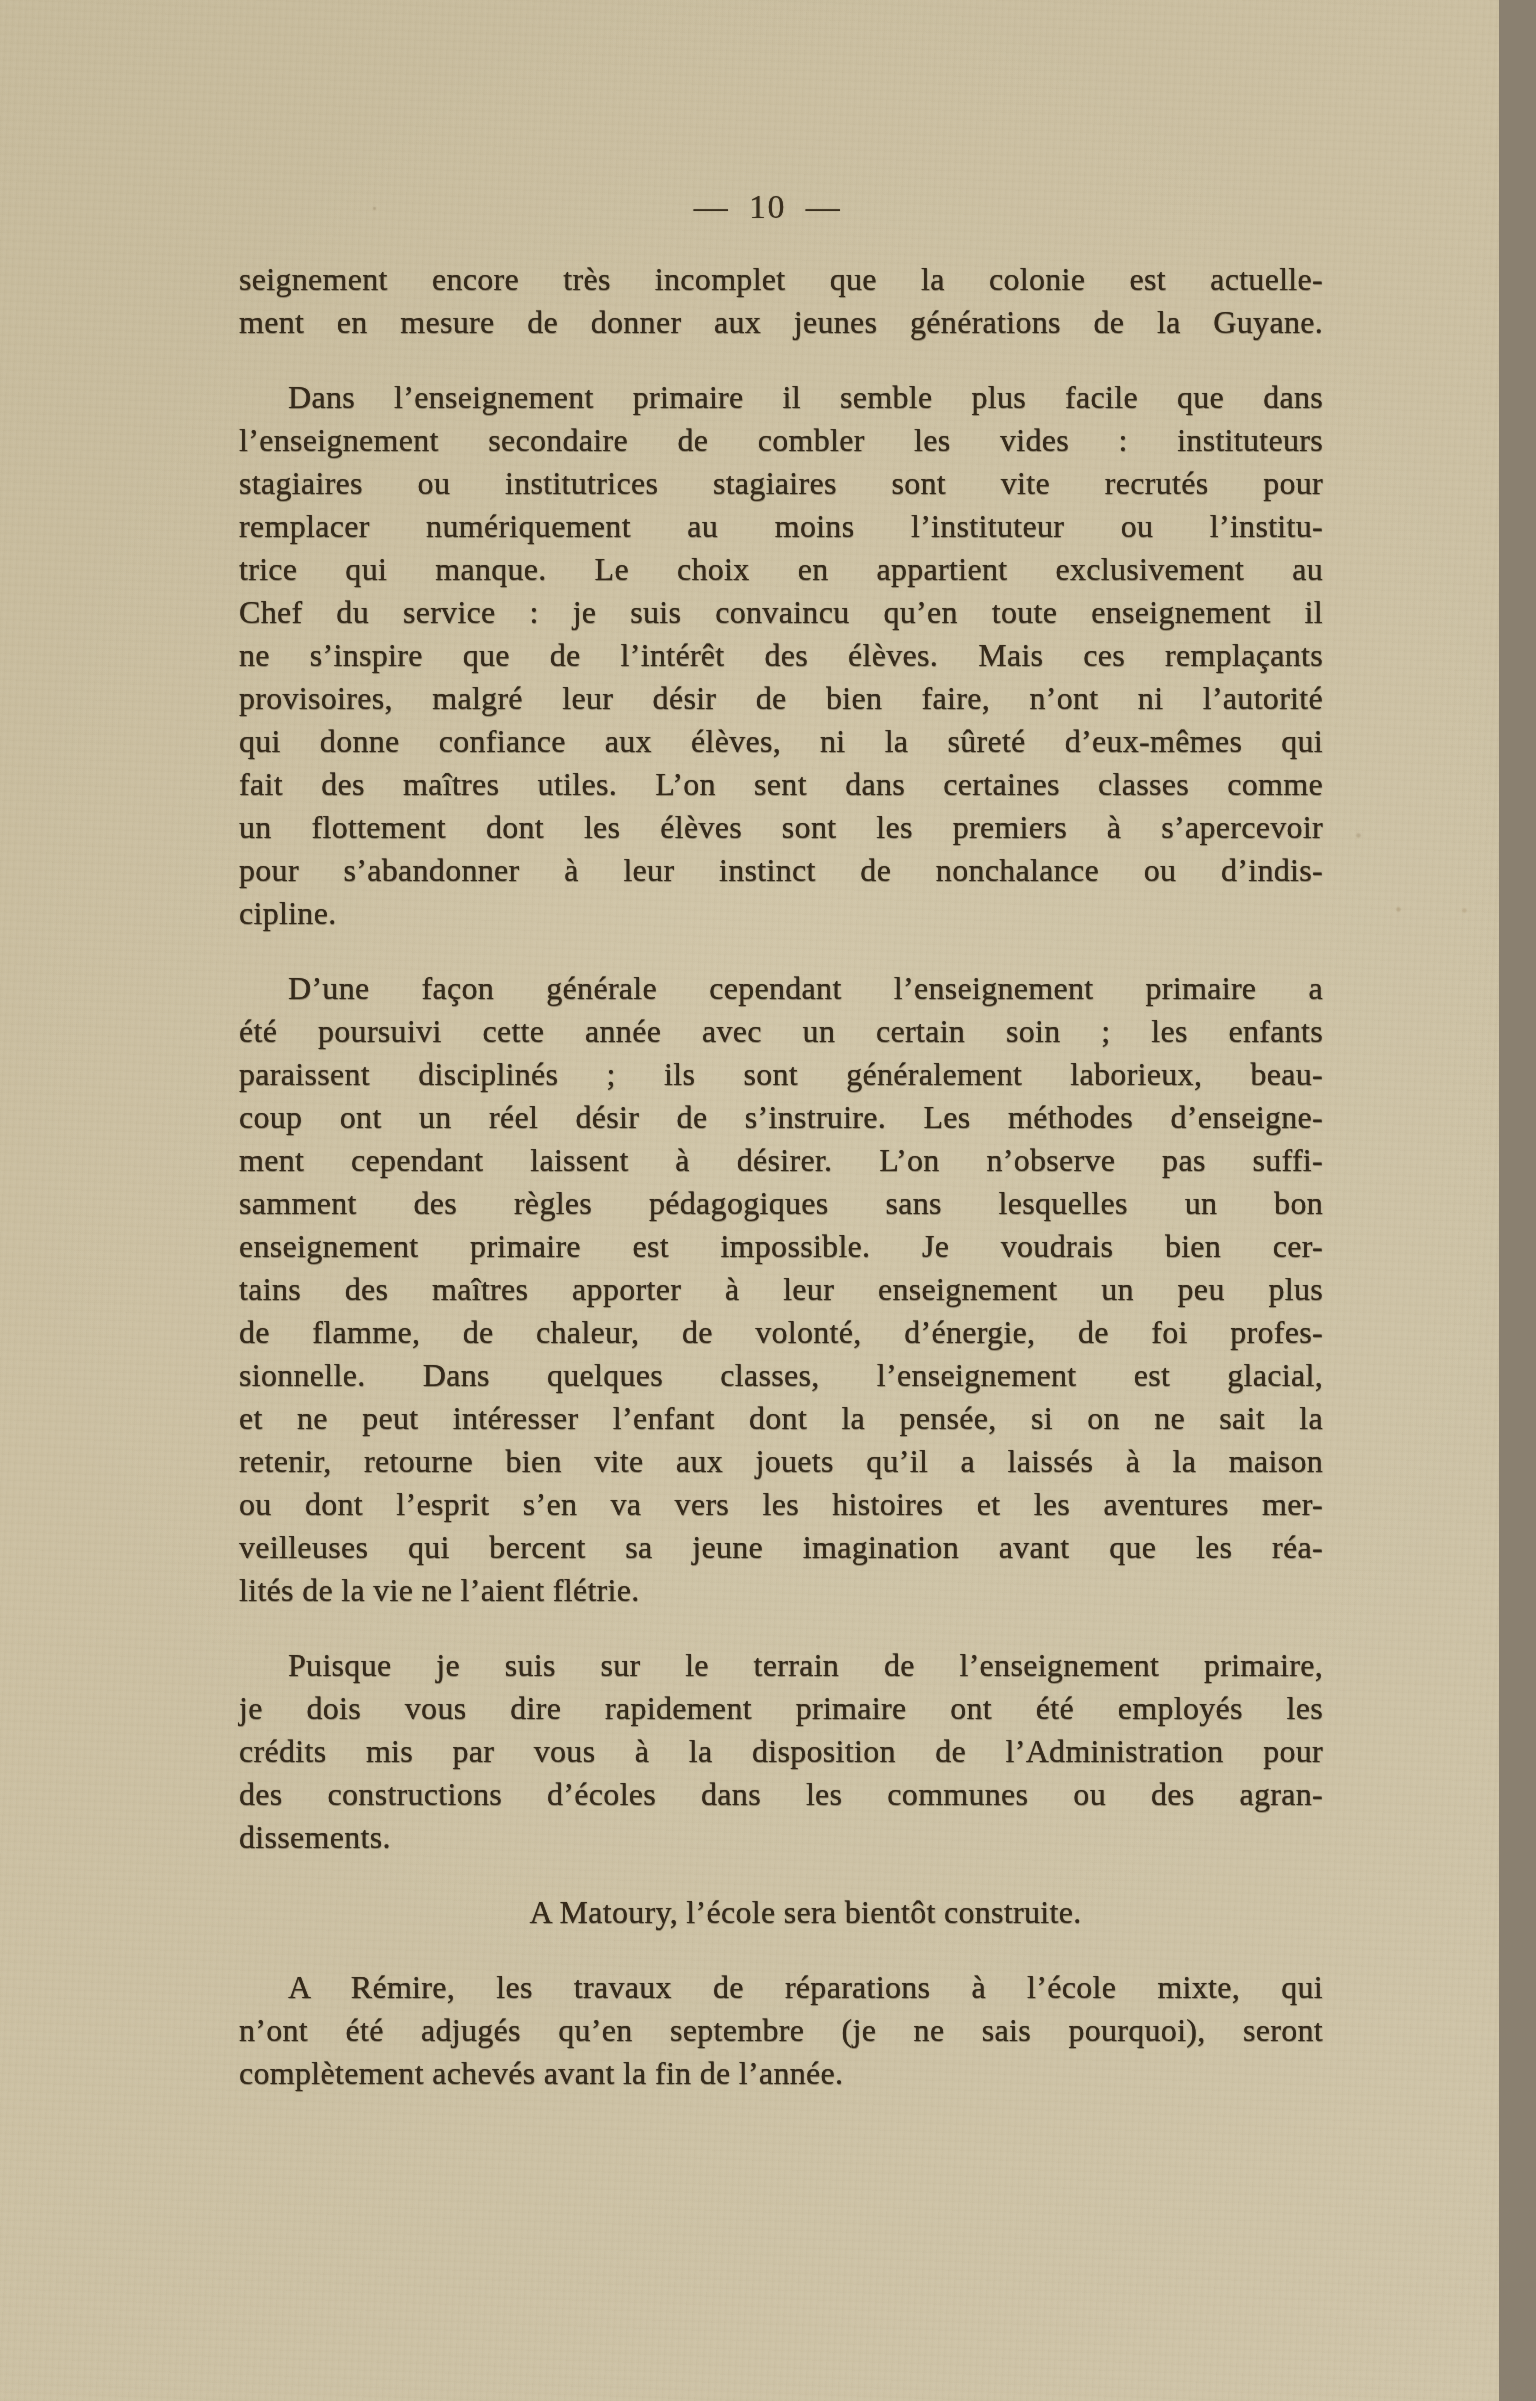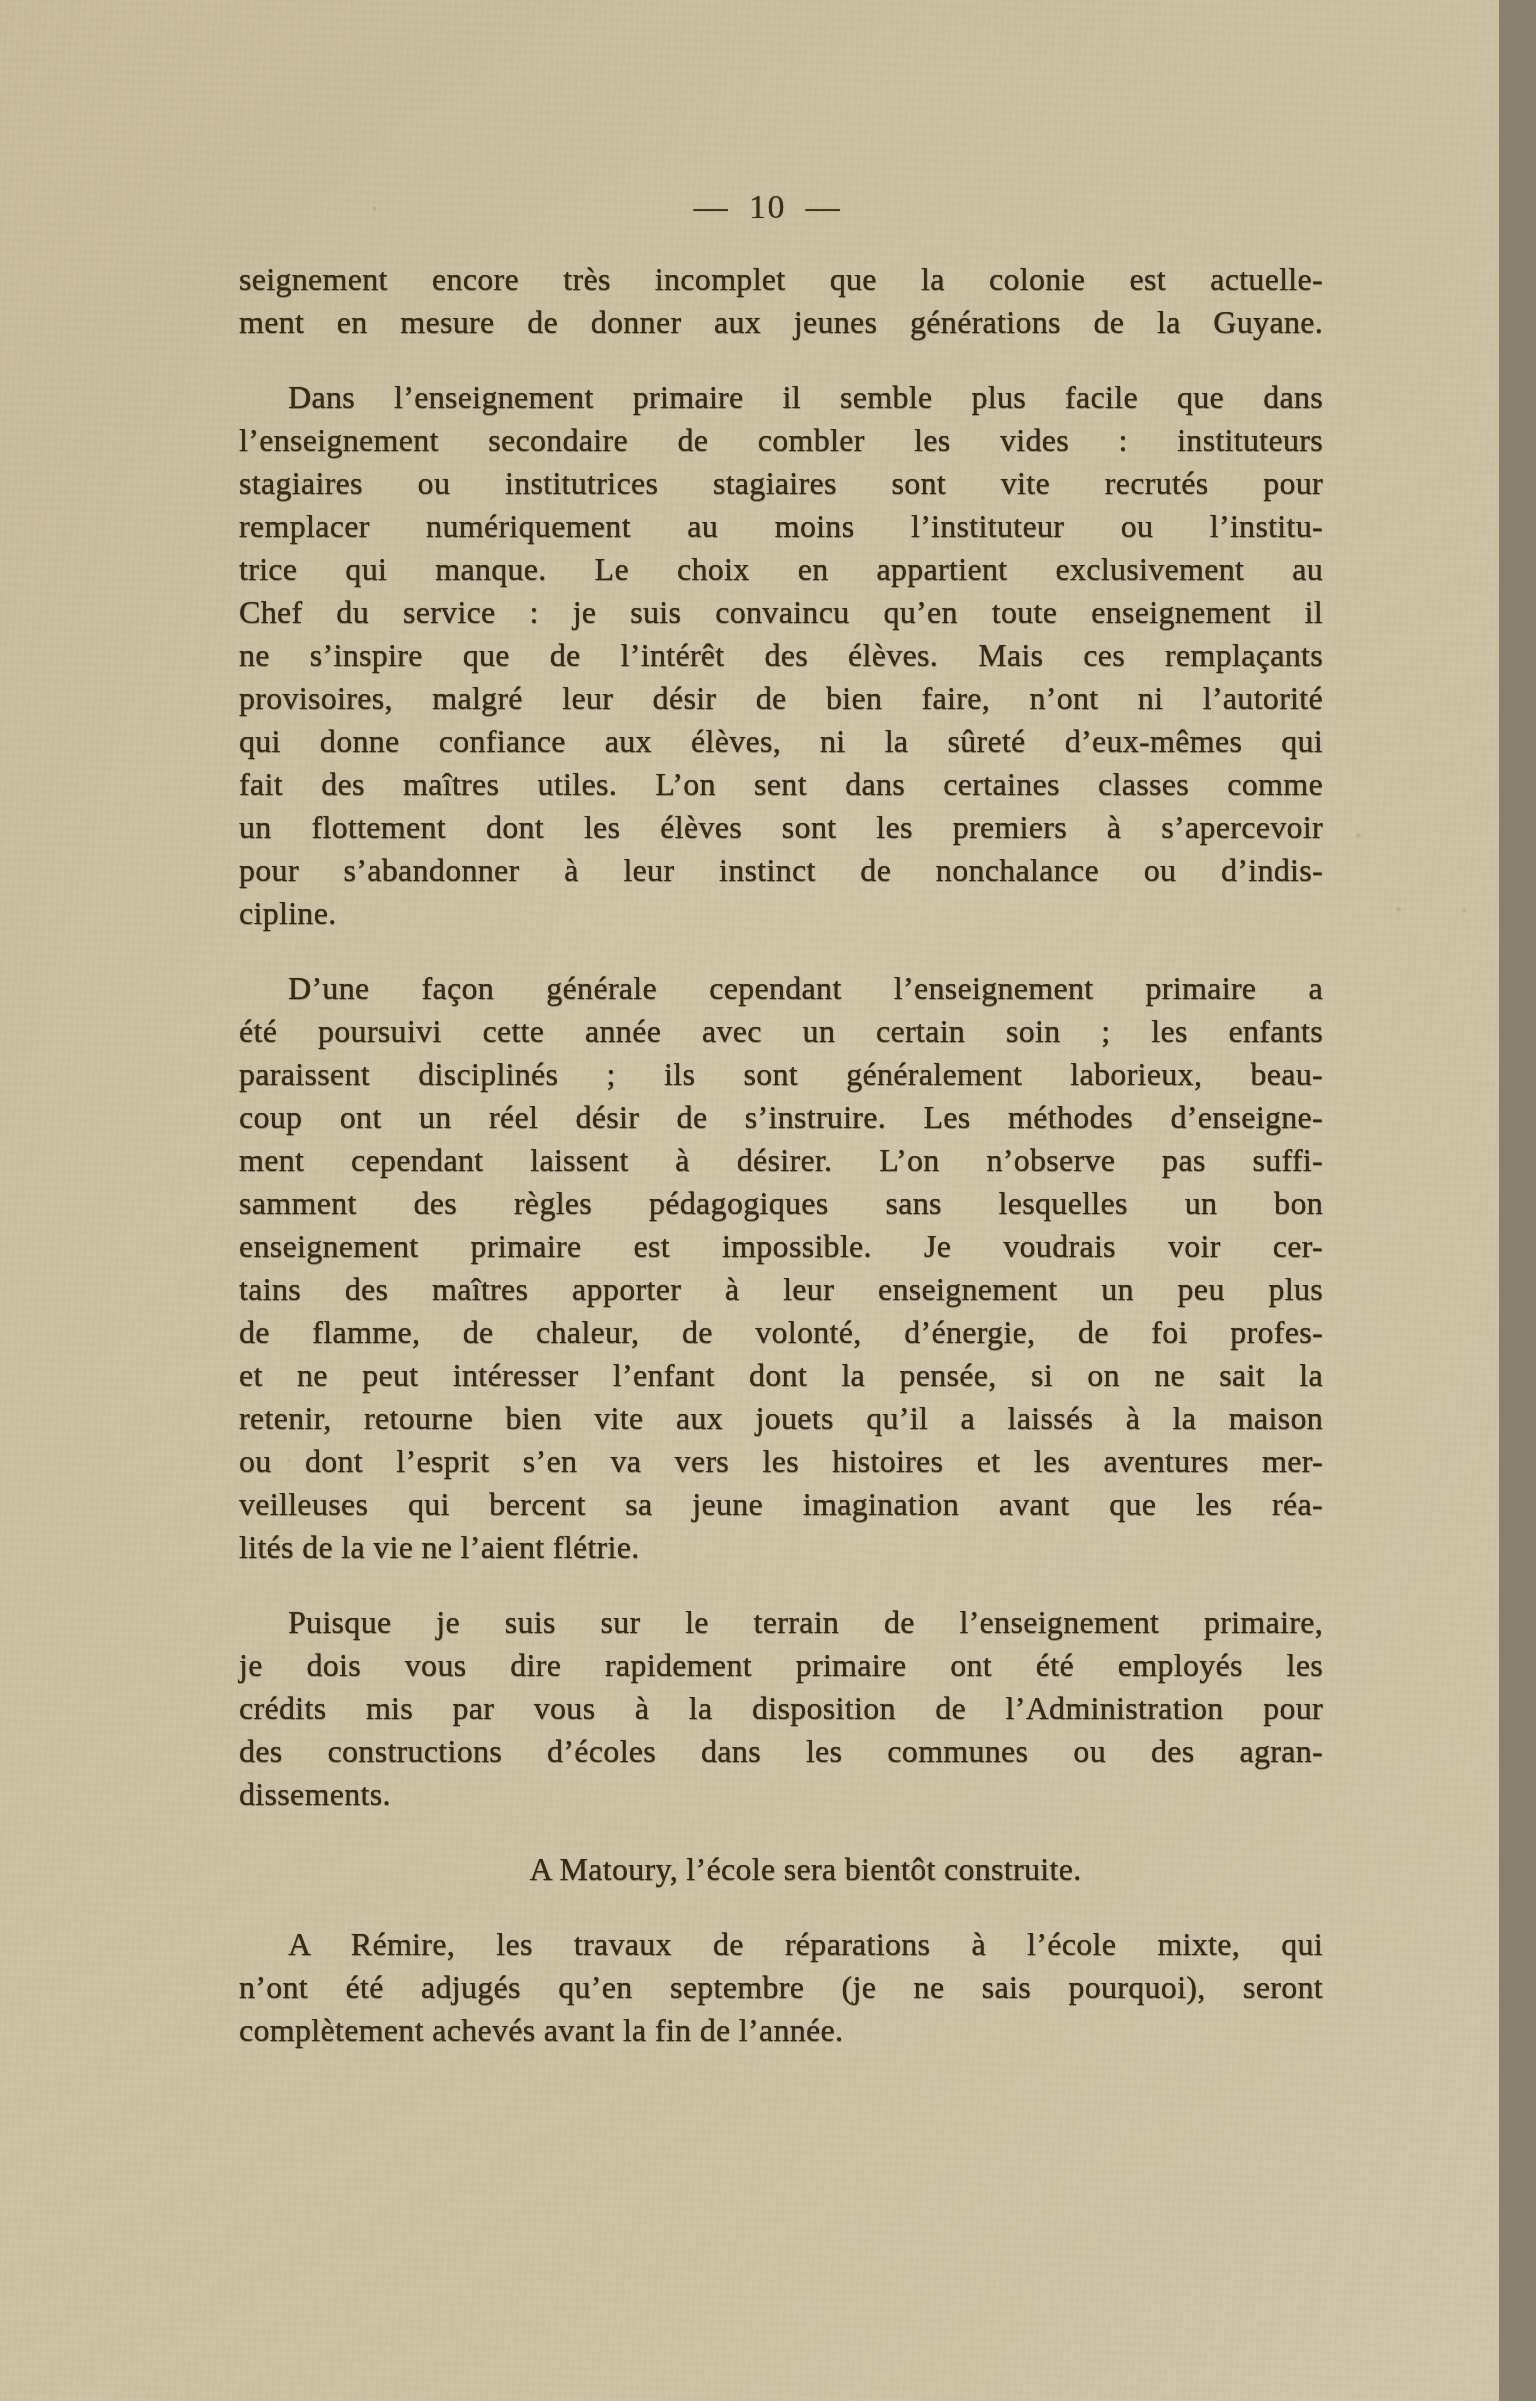--- a/index.html
+++ b/index.html
@@ -105,23 +105,24 @@
         <div class="line j">pour s’abandonner à leur instinct de nonchalance ou d’indis-</div>
         <div class="line">cipline.</div>
       </div>
       <div class="para">
         <div class="line j indent">D’une façon générale cependant l’enseignement primaire a</div>
         <div class="line j">été poursuivi cette année avec un certain soin ; les enfants</div>
         <div class="line j">paraissent disciplinés ; ils sont généralement laborieux, beau-</div>
         <div class="line j">coup ont un réel désir de s’instruire. Les méthodes d’enseigne-</div>
         <div class="line j">ment cependant laissent à désirer. L’on n’observe pas suffi-</div>
         <div class="line j">samment des règles pédagogiques sans lesquelles un bon</div>
-        <div class="line j">enseignement primaire est impossible. Je voudrais voir cer-</div>
+        <div class="line j">enseignement primaire est impossible. Je voudrais bien cer-</div>
         <div class="line j">tains des maîtres apporter à leur enseignement un peu plus</div>
         <div class="line j">de flamme, de chaleur, de volonté, d’énergie, de foi profes-</div>
+        <div class="line j">sionnelle. Dans quelques classes, l’enseignement est glacial,</div>
         <div class="line j">et ne peut intéresser l’enfant dont la pensée, si on ne sait la</div>
         <div class="line j">retenir, retourne bien vite aux jouets qu’il a laissés à la maison</div>
         <div class="line j">ou dont l’esprit s’en va vers les histoires et les aventures mer-</div>
         <div class="line j">veilleuses qui bercent sa jeune imagination avant que les réa-</div>
         <div class="line">lités de la vie ne l’aient flétrie.</div>
       </div>
       <div class="para">
         <div class="line j indent">Puisque je suis sur le terrain de l’enseignement primaire,</div>
         <div class="line j">je dois vous dire rapidement primaire ont été employés les</div>
         <div class="line j">crédits mis par vous à la disposition de l’Administration pour</div>

